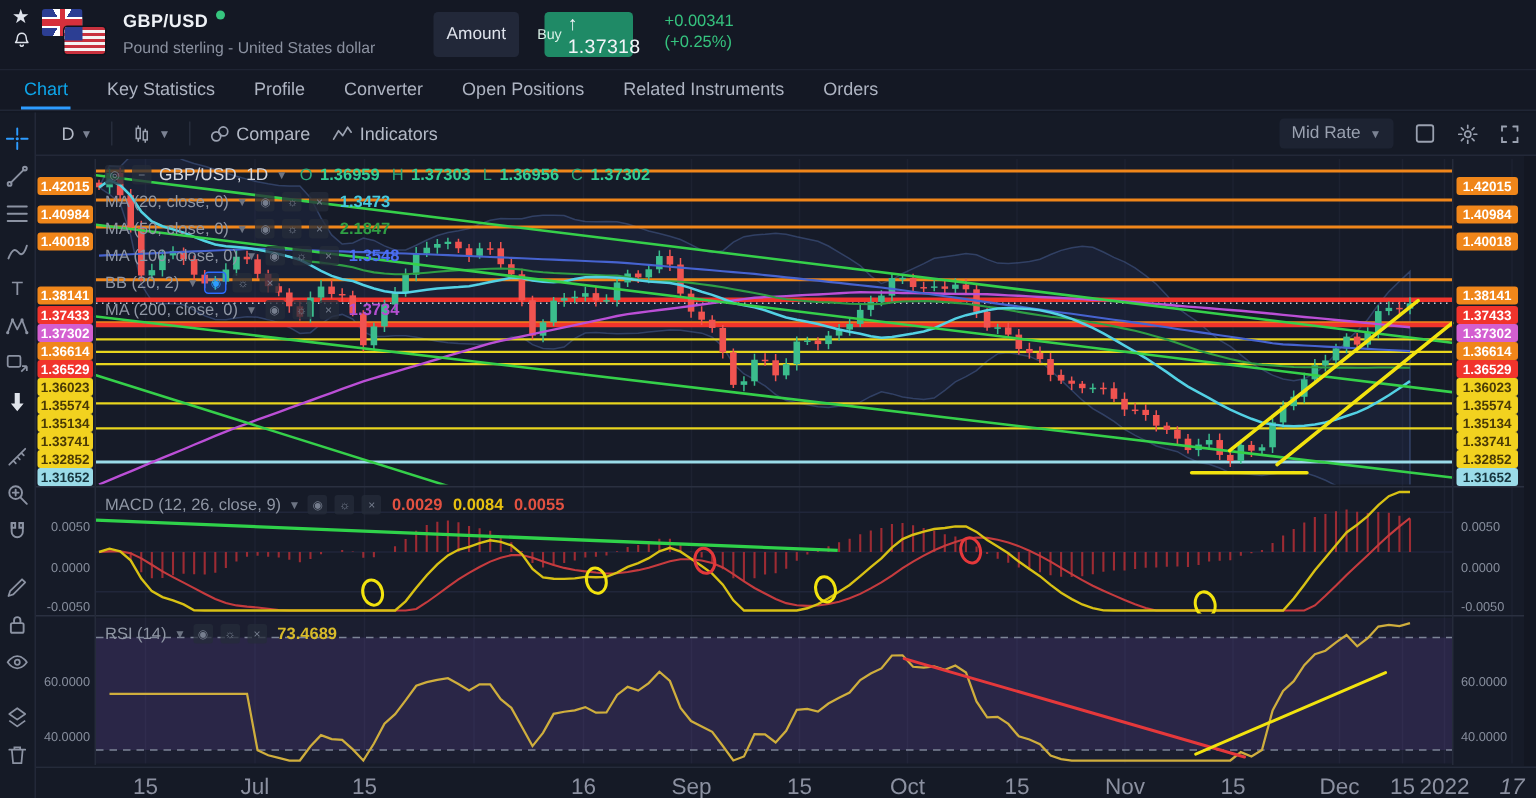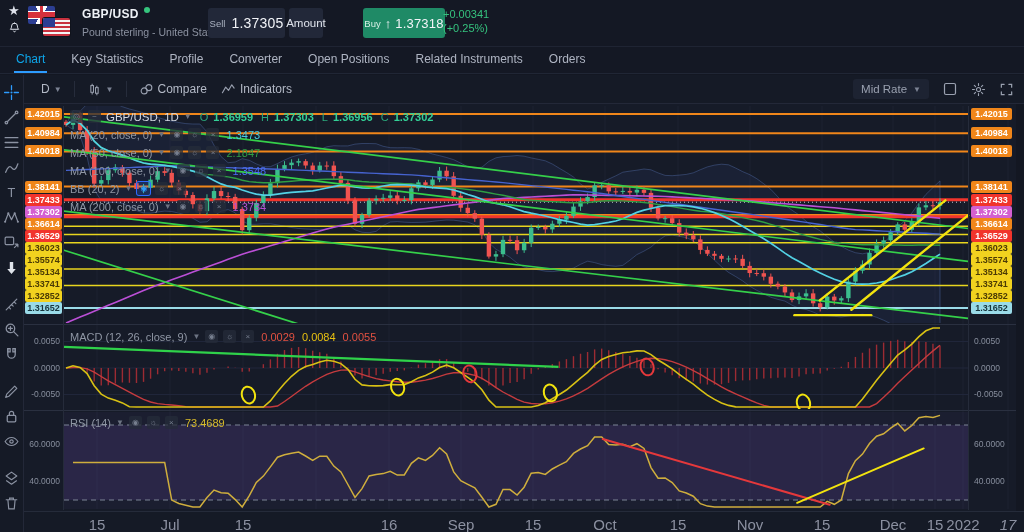--- a/index.html
+++ b/index.html
@@ -22,22 +22,22 @@
   .flag.us{left:15px;top:13px;background:repeating-linear-gradient(to bottom,#c8313e 0 2px,#f4f4f4 2px 4px);
     box-shadow:0 0 0 1px #10131c;}
   .flag.us::after{content:"";position:absolute;left:0;top:0;width:12px;height:9px;background:#2c3e93;}
   .tblock{position:absolute;left:82px;top:5px;}
   .title-row{display:flex;align-items:flex-start;gap:5px;}
   .title{font-size:12px;font-weight:bold;color:#eef1f6;letter-spacing:.3px;line-height:19px;}
   .dot{width:6px;height:6px;border-radius:50%;background:#36c57e;margin-top:2px;}
   .subtitle{font-size:10.5px;color:#8b91a0;margin-top:2px;}
   .btn{position:absolute;top:8px;height:30px;border-radius:3px;display:flex;align-items:center;justify-content:center;cursor:pointer;}
   .btn.sell{left:208px;width:77px;background:#222839;gap:6px;}
-  .btn.amount{left:289px;width:34px;background:#222839;font-size:11.5px;color:#dfe3ec;}
-  .btn.buy{left:363px;width:82px;background:#1f8a66;gap:4px;}
+  .btn.amount{left:289px;width:57px;background:#222839;font-size:11.5px;color:#dfe3ec;}
+  .btn.buy{left:363px;width:59px;background:#1f8a66;gap:4px;}
   .blbl{font-size:9.5px;color:#aab1c0;}
   .btn.buy .blbl{color:#d6efe5;}
   .bprice{font-size:14px;color:#f2f4f8;letter-spacing:.2px;}
   .btn.buy .bprice{font-size:13px;}
   .change{position:absolute;left:443px;top:7px;font-size:11px;line-height:14px;color:#35c27e;}
   
   #tabs{position:absolute;left:0;top:47px;width:1024px;height:27px;background:#141824;border-bottom:1px solid #202635;
         display:flex;align-items:stretch;padding-left:14px;gap:22px;box-sizing:border-box;}
   .tab{font-size:12px;color:#aeb4c2;display:flex;align-items:center;border-bottom:2px solid transparent;cursor:pointer;padding:0 2px;}
   .tab.active{color:#0ea5e9;border-bottom-color:#2d9cff;}
@@ -52,41 +52,41 @@
   .ticon{display:flex;align-items:center;cursor:pointer;color:#9aa1b0;}
   
   #rail{position:absolute;left:0;top:75px;width:24px;height:457px;background:#151a26;border-right:1px solid #232838;
         display:flex;flex-direction:column;align-items:center;padding-top:8px;box-sizing:border-box;}
   .rtool{width:18px;height:18px;margin-bottom:7px;color:#8b92a2;display:flex;align-items:center;justify-content:center;cursor:pointer;}
   .rtool.active{color:#2d9cff;}
   .rtool.gap{margin-top:12px;}
   .rtool.white{color:#dfe3ea;}
   
   #svg{position:absolute;left:24px;top:104px;}
-  #lg,#rg{position:absolute;top:104px;height:407px;}
+  #lg,#rg{position:absolute;top:114px;height:407px;}
   #lg{left:24px;width:39px;}
   #rg{left:969px;width:47px;}
   .chip{position:absolute;height:12px;line-height:12px;border-radius:2px;font-size:9px;font-weight:bold;text-align:center;}
   #lg .chip{left:1px;width:37px;}
   #rg .chip{left:2px;width:41px;}
   .slabel{position:absolute;font-size:8.5px;color:#878e9d;transform:translateY(-50%);white-space:nowrap;}
   #lg .slabel{right:3px;}
   #rg .slabel{left:5px;}
   #axis{position:absolute;left:24px;top:511px;width:1000px;height:21px;background:#151a26;border-top:1px solid #252b3a;box-sizing:border-box;}
   .alabel{position:absolute;top:4px;transform:translateX(-50%);font-size:15px;color:#8b90a0;}
   
   .lrow{position:absolute;left:70px;display:flex;align-items:center;gap:5px;height:15px;font-size:11px;color:#8f96a4;z-index:5;}
   .lsym{color:#d3d7e0;font-size:11.5px;}
   .lcaret{font-size:8px;color:#6c7382;}
   .gbox,.lbox{width:13px;height:13px;border-radius:2px;background:rgba(38,44,58,.75);color:#767e8e;
         font-size:8px;display:flex;align-items:center;justify-content:center;cursor:pointer;}
   .lbox.hl{background:rgba(45,110,255,.18);color:#2d9cff;box-shadow:0 0 0 1px #2d6bff;}
   .okey{color:#2aa87c;margin-left:3px;}
   .oval{color:#33cf96;font-weight:bold;}
-  .lval{font-weight:normal;margin-left:2px;}
+  .lval{font-weight:bold;margin-left:2px;}
 </style>
 </head>
 <body>
 
 <div id="app">
 
   <header id="hdr">
     <div class="hicons">
       <span class="hstar">★</span>
       <span>
@@ -99,24 +99,20 @@
     <div class="flags">
       <div class="flag uk"></div>
       <div class="flag us"></div>
     </div>
     <div class="tblock">
       <div class="title-row">
         <span class="title">GBP/USD</span>
         <span class="dot"></span>
       </div>
       <div class="subtitle">Pound sterling - United States dollar</div>
-    </div>
-    <div class="btn sell">
-      <span class="blbl">Sell</span>
-      <span class="bprice">1.37305</span>
     </div>
     <div class="btn amount">
       <span>Amount</span>
     </div>
     <div class="btn buy">
       <span class="blbl">Buy</span>
       <span class="bprice"><span>↑</span> <span>1.37318</span></span>
     </div>
     <div class="change">
       <div>+0.00341</div>

